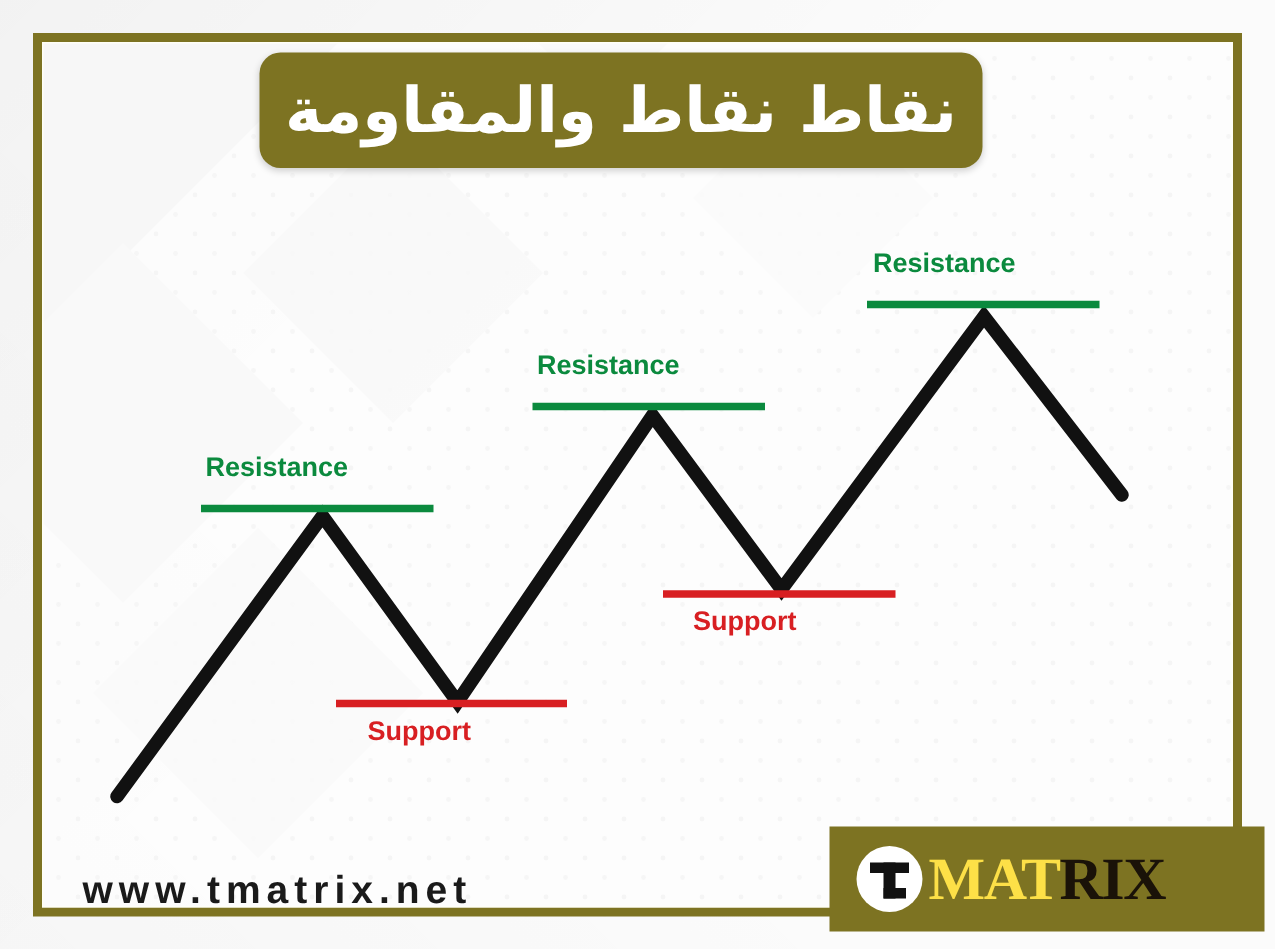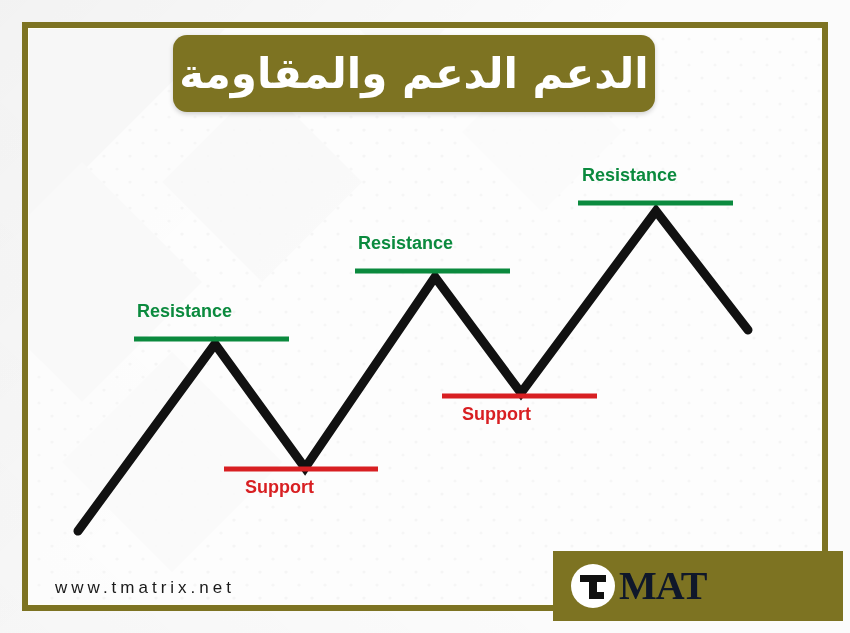--- a/index.html
+++ b/index.html
@@ -97,22 +97,22 @@
     font-family: "Liberation Sans", sans-serif;
   }
   .resistance-label { color: #0b8a3e; }
   .support-label { color: #d81f22; text-align: center; }
 
   
   #site-url {
     position: absolute;
     left: 55px;
     top: 578px;
-    font-size: 17px;
-    font-weight: normal;
+    font-size: 26px;
+    font-weight: bold;
     color: #1a1a1a;
     letter-spacing: 4px;
     font-family: "Liberation Sans", sans-serif;
   }
 
   
   #logo-block {
     position: absolute;
     left: 553px;
     top: 551px;
@@ -159,21 +159,21 @@
   }
   #logo-word {
     font-family: "Liberation Serif", "DejaVu Serif", serif;
     font-size: 40px;
     font-weight: bold;
     letter-spacing: -1px;
     line-height: 1;
     display: flex;
     align-items: baseline;
   }
-  #logo-word .part-mat { color: #0f172a; }
+  #logo-word .part-mat { color: #fde047; }
   #logo-word .part-rix { color: #1a1208; }
 </style>
 </head>
 <body>
 
 <div id="page">
 
   <div id="backdrop"></div>
 
   <svg id="texture" viewBox="0 0 806 589" preserveAspectRatio="none">
@@ -191,21 +191,21 @@
     <polygon points="150,330 260,440 150,550 40,440" fill="#f8f8f8" opacity="0.9"></polygon>
     <polygon points="330,0 430,0 380,50" fill="#f3f3f3" opacity="0.7"></polygon>
     <polygon points="520,30 600,110 520,190 440,110" fill="#f9f9f9" opacity="0.7"></polygon>
     <rect x="0" y="0" width="806" height="589" fill="#ffffff" opacity="0.35"></rect>
   </svg>
 
   <div id="frame"></div>
   <div id="frame-inner-glow"></div>
 
   <div id="title-pill">
-    <span id="title-text">الدعم الدعم والمقاومة</span>
+    <span id="title-text">نقاط نقاط والمقاومة</span>
   </div>
 
   <svg id="chart-area" viewBox="0 0 850 633">
     <polyline id="price-line" fill="none" stroke="#111111" stroke-width="9" stroke-linecap="round" stroke-linejoin="miter" points="78,531 215,344 305,468 435,277 521,393 656,211 748,330"></polyline>
     <g id="level-lines">
         <line x1="134" x2="289" y1="339" y2="339" stroke="#0b8a3e" stroke-width="5"></line>
         <line x1="224" x2="378" y1="469" y2="469" stroke="#d81f22" stroke-width="5"></line>
         <line x1="355" x2="510" y1="271" y2="271" stroke="#0b8a3e" stroke-width="5"></line>
         <line x1="442" x2="597" y1="396" y2="396" stroke="#d81f22" stroke-width="5"></line>
         <line x1="578" x2="733" y1="203" y2="203" stroke="#0b8a3e" stroke-width="5"></line>
@@ -223,16 +223,17 @@
   <div id="site-url">www.tmatrix.net</div>
 
   <div id="logo-block">
     <div id="logo-mark">
       <span class="tbar"></span>
       <span class="tstem"></span>
       <span class="tfoot"></span>
     </div>
     <div id="logo-word">
       <span class="part-mat">MAT</span>
+        <span class="part-rix">RIX</span>
     </div>
   </div>
 
 </div>
 
 </body></html>

